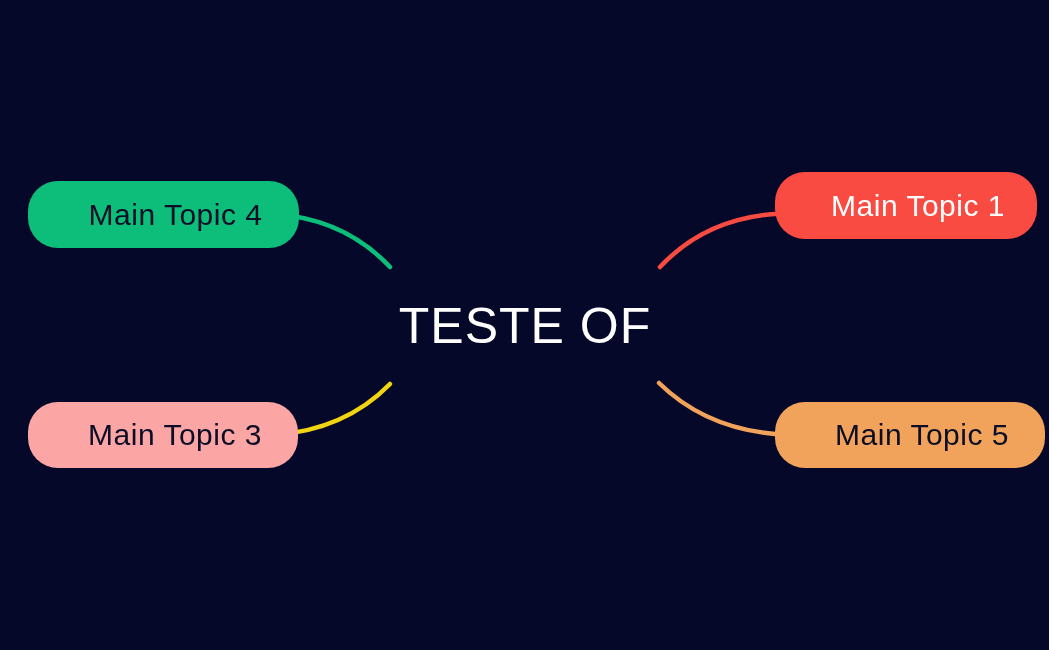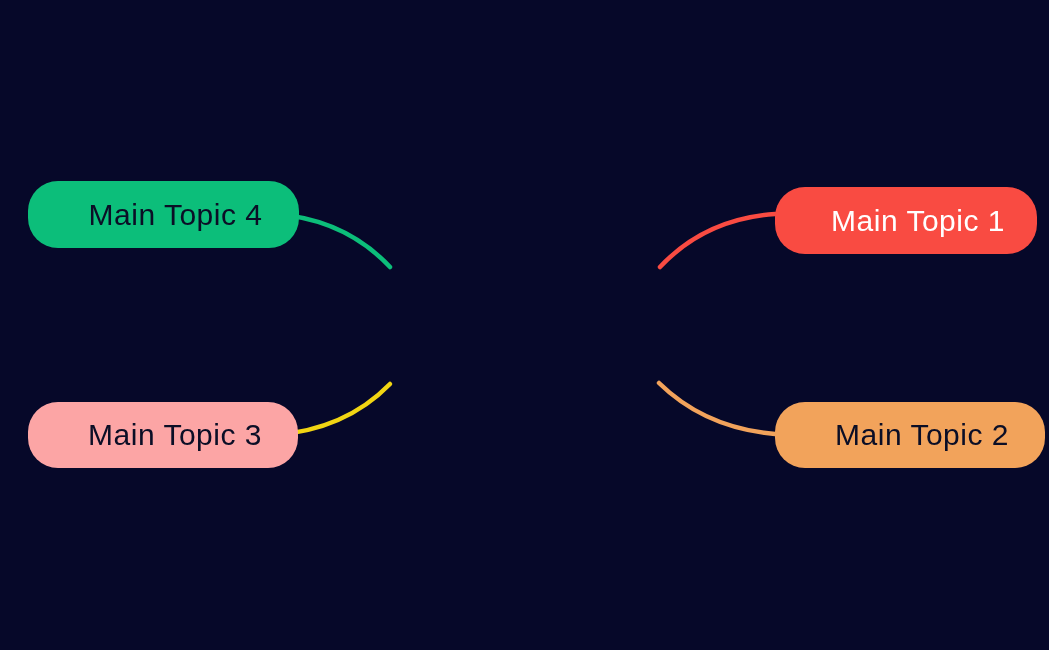--- a/index.html
+++ b/index.html
@@ -37,21 +37,21 @@
     justify-content: center;
     border-radius: 30px;
     font-size: 30px;
     letter-spacing: 0.5px;
     white-space: nowrap;
     cursor: pointer;
     user-select: none;
     padding-left: 24px;
   }
   .node-tl { left: 28px;  top: 181px; width: 247px; height: 67px; }
-  .node-tr { left: 775px; top: 187px; width: 238px; height: 67px; }
+  .node-tr { left: 775px; top: 172px; width: 238px; height: 67px; }
   .node-bl { left: 28px;  top: 402px; width: 246px; height: 66px; }
   .node-br { left: 775px; top: 402px; width: 246px; height: 66px; }
   .central-topic {
     position: absolute;
     left: 525px;
     top: 326px;
     transform: translate(-50%, -50%);
     font-size: 50px;
     font-weight: 500;
     letter-spacing: 1px;
@@ -70,25 +70,28 @@
     <path d="M 775 434 Q 705 428 659 383" stroke="#f2a35b"></path>
     <path d="M 274 435 Q 345 430 390 384" stroke="#f1d513"></path>
     <path d="M 275 214 Q 345 219 390 267" stroke="#0cbe7a"></path>
   </svg>
 
   <div class="node node-tr" style="background: rgb(249, 75, 66); color: rgb(255, 255, 255);">
     <span>Main Topic 1</span>
   </div>
 
   <div class="node node-br" style="background: rgb(242, 163, 91); color: rgb(11, 14, 38);">
-    <span>Main Topic 2</span>
+    <span>Main Topic 5</span>
   </div>
 
   <div class="node node-bl" style="background: #fca5a5; color: rgb(11, 14, 38);">
     <span>Main Topic 3</span>
   </div>
 
   <div class="node node-tl" style="background: rgb(12, 190, 122); color: rgb(11, 14, 38);">
     <span>Main Topic 4</span>
   </div>
 
+  <div class="central-topic" style="color: rgb(255, 255, 255);">
+    <span>TESTE OF</span>
+  </div>
 
 </div>
 
 </body></html>

